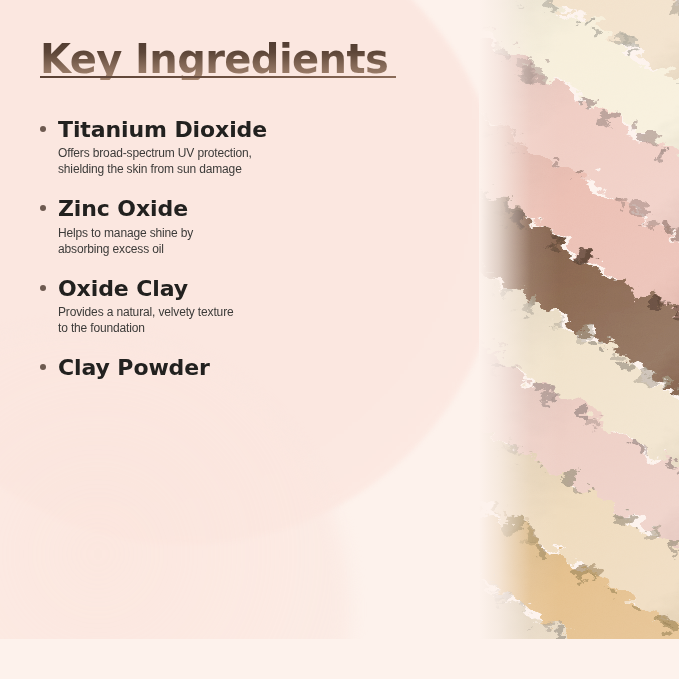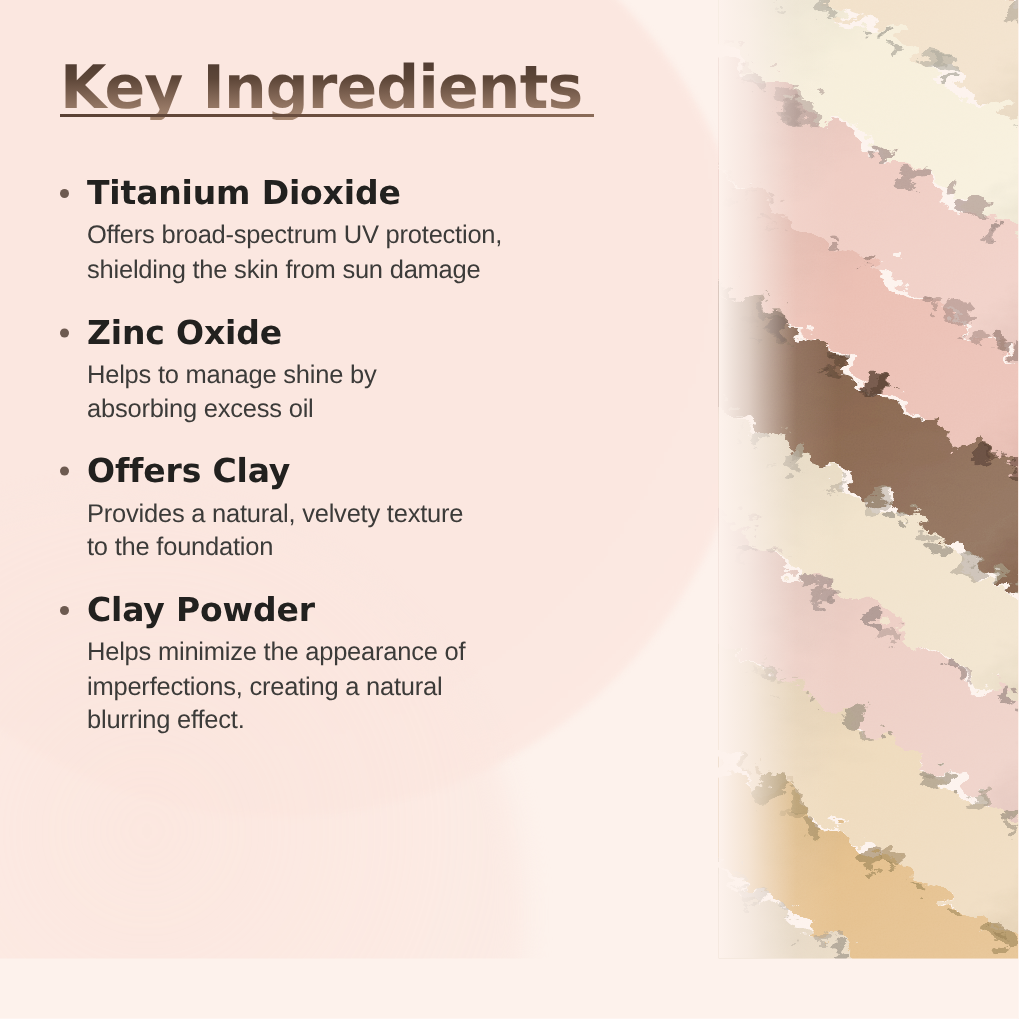--- a/index.html
+++ b/index.html
@@ -118,21 +118,21 @@
     font-size: 22px;
     font-weight: 700;
     color: #22211f;
     letter-spacing: -0.1px;
     line-height: 1.2;
     margin-bottom: 3px;
   }
   .item-desc {
     display: block;
     font-family: "Liberation Sans", "DejaVu Sans", sans-serif;
-    font-size: 17px;
+    font-size: 12px;
     font-weight: 400;
     color: #3c3b39;
     line-height: 1.33;
     letter-spacing: -0.15px;
     white-space: pre-line;
   }
 
   
   .swatch-panel {
     position: absolute;
@@ -170,32 +170,29 @@
 
       <li class="item">
         <span class="bullet"></span>
         <span class="item-name">Zinc Oxide</span>
         <span class="item-desc">Helps to manage shine by
 absorbing excess oil</span>
       </li>
 
       <li class="item">
         <span class="bullet"></span>
-        <span class="item-name">Offers Clay</span>
+        <span class="item-name">Oxide Clay</span>
         <span class="item-desc">Provides a natural, velvety texture
 to the foundation</span>
       </li>
 
 
       <li class="item">
         <span class="bullet"></span>
         <span class="item-name">Clay Powder</span>
-        <span class="item-desc">Helps minimize the appearance of
-imperfections, creating a natural
-blurring effect.</span>
       </li>
 
     </ul>
   </div>
 
   <div class="swatch-panel">
     <svg id="swatch-svg" width="200" height="679" viewBox="0 0 200 679">
         <defs>
           <linearGradient id="edgefade" x1="0" x2="1" y1="0" y2="0">
             <stop offset="0%" stop-color="#fdf2ec" stop-opacity="1"></stop>

